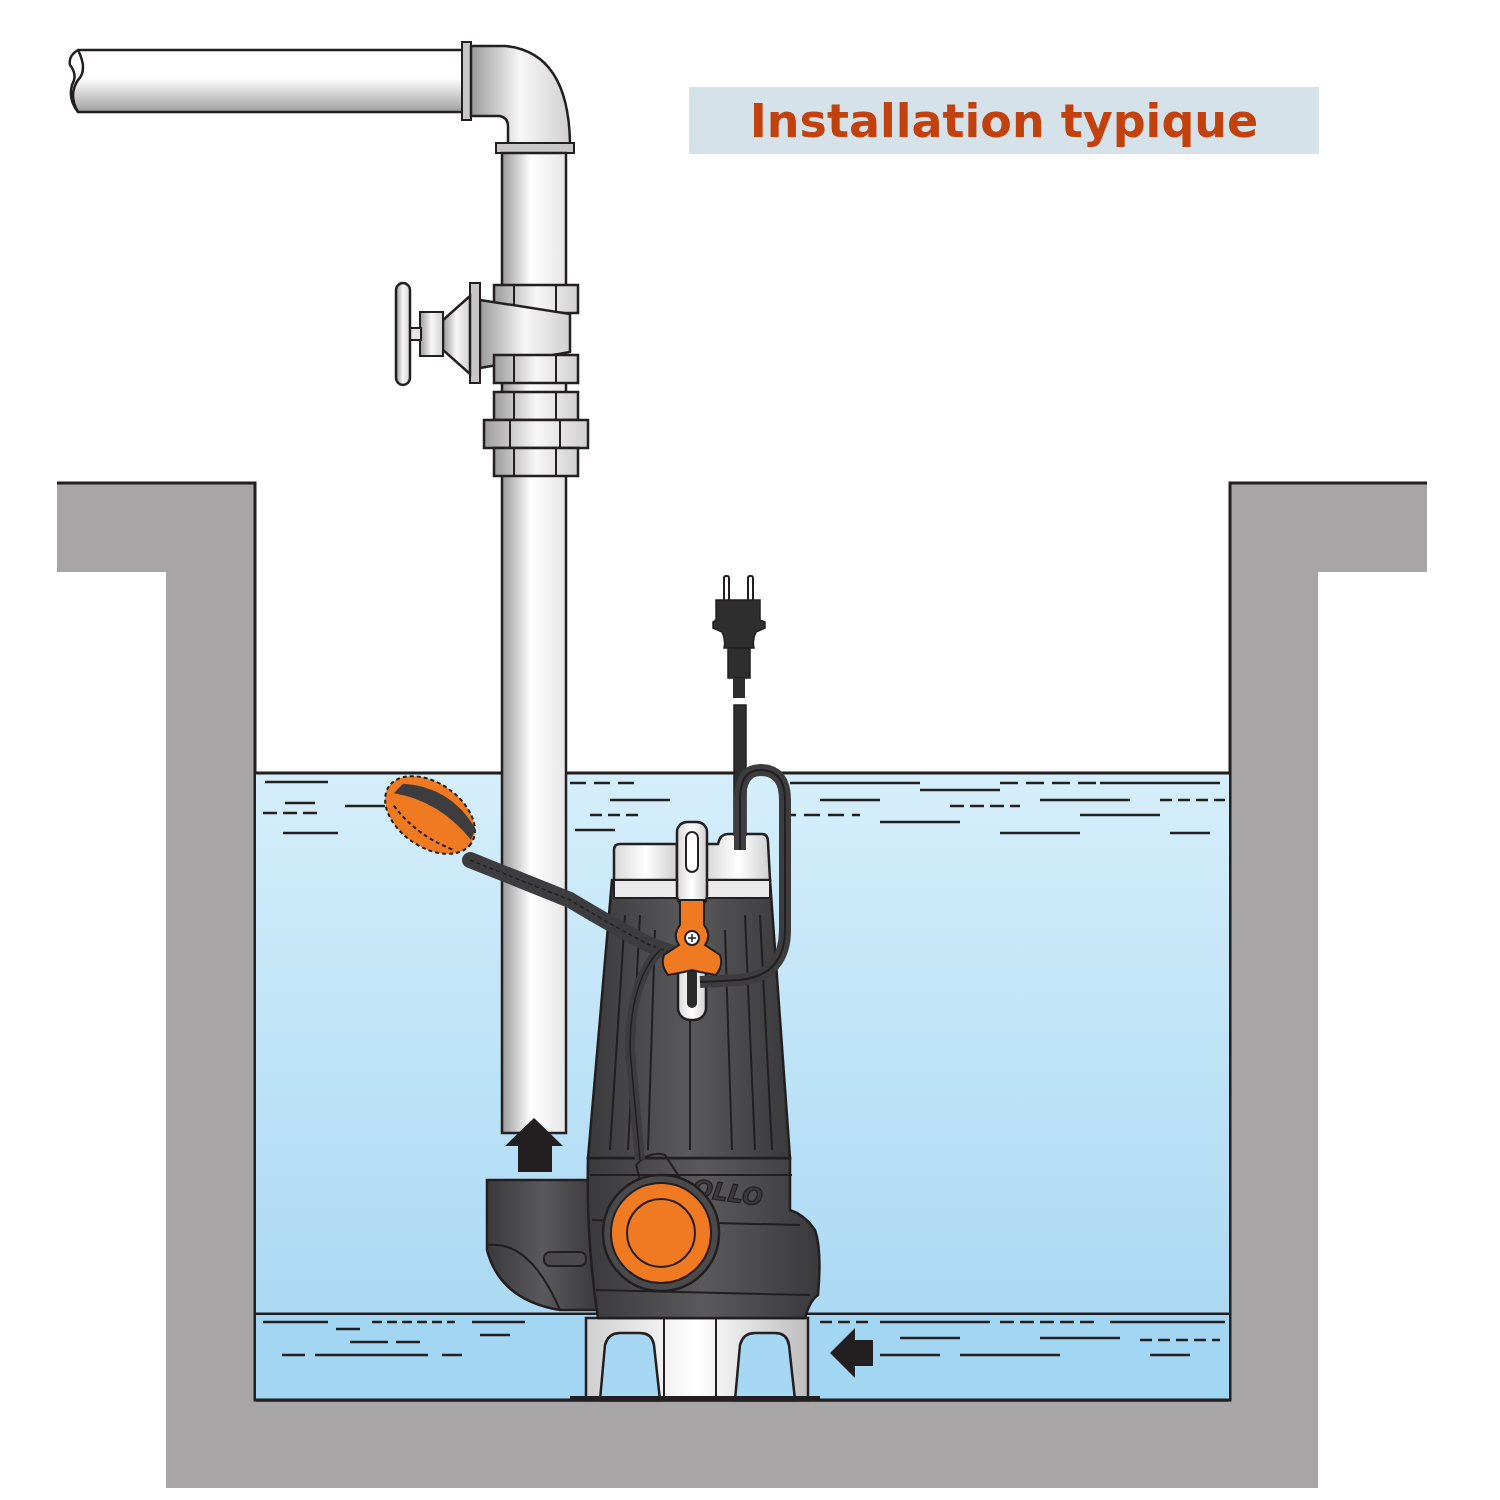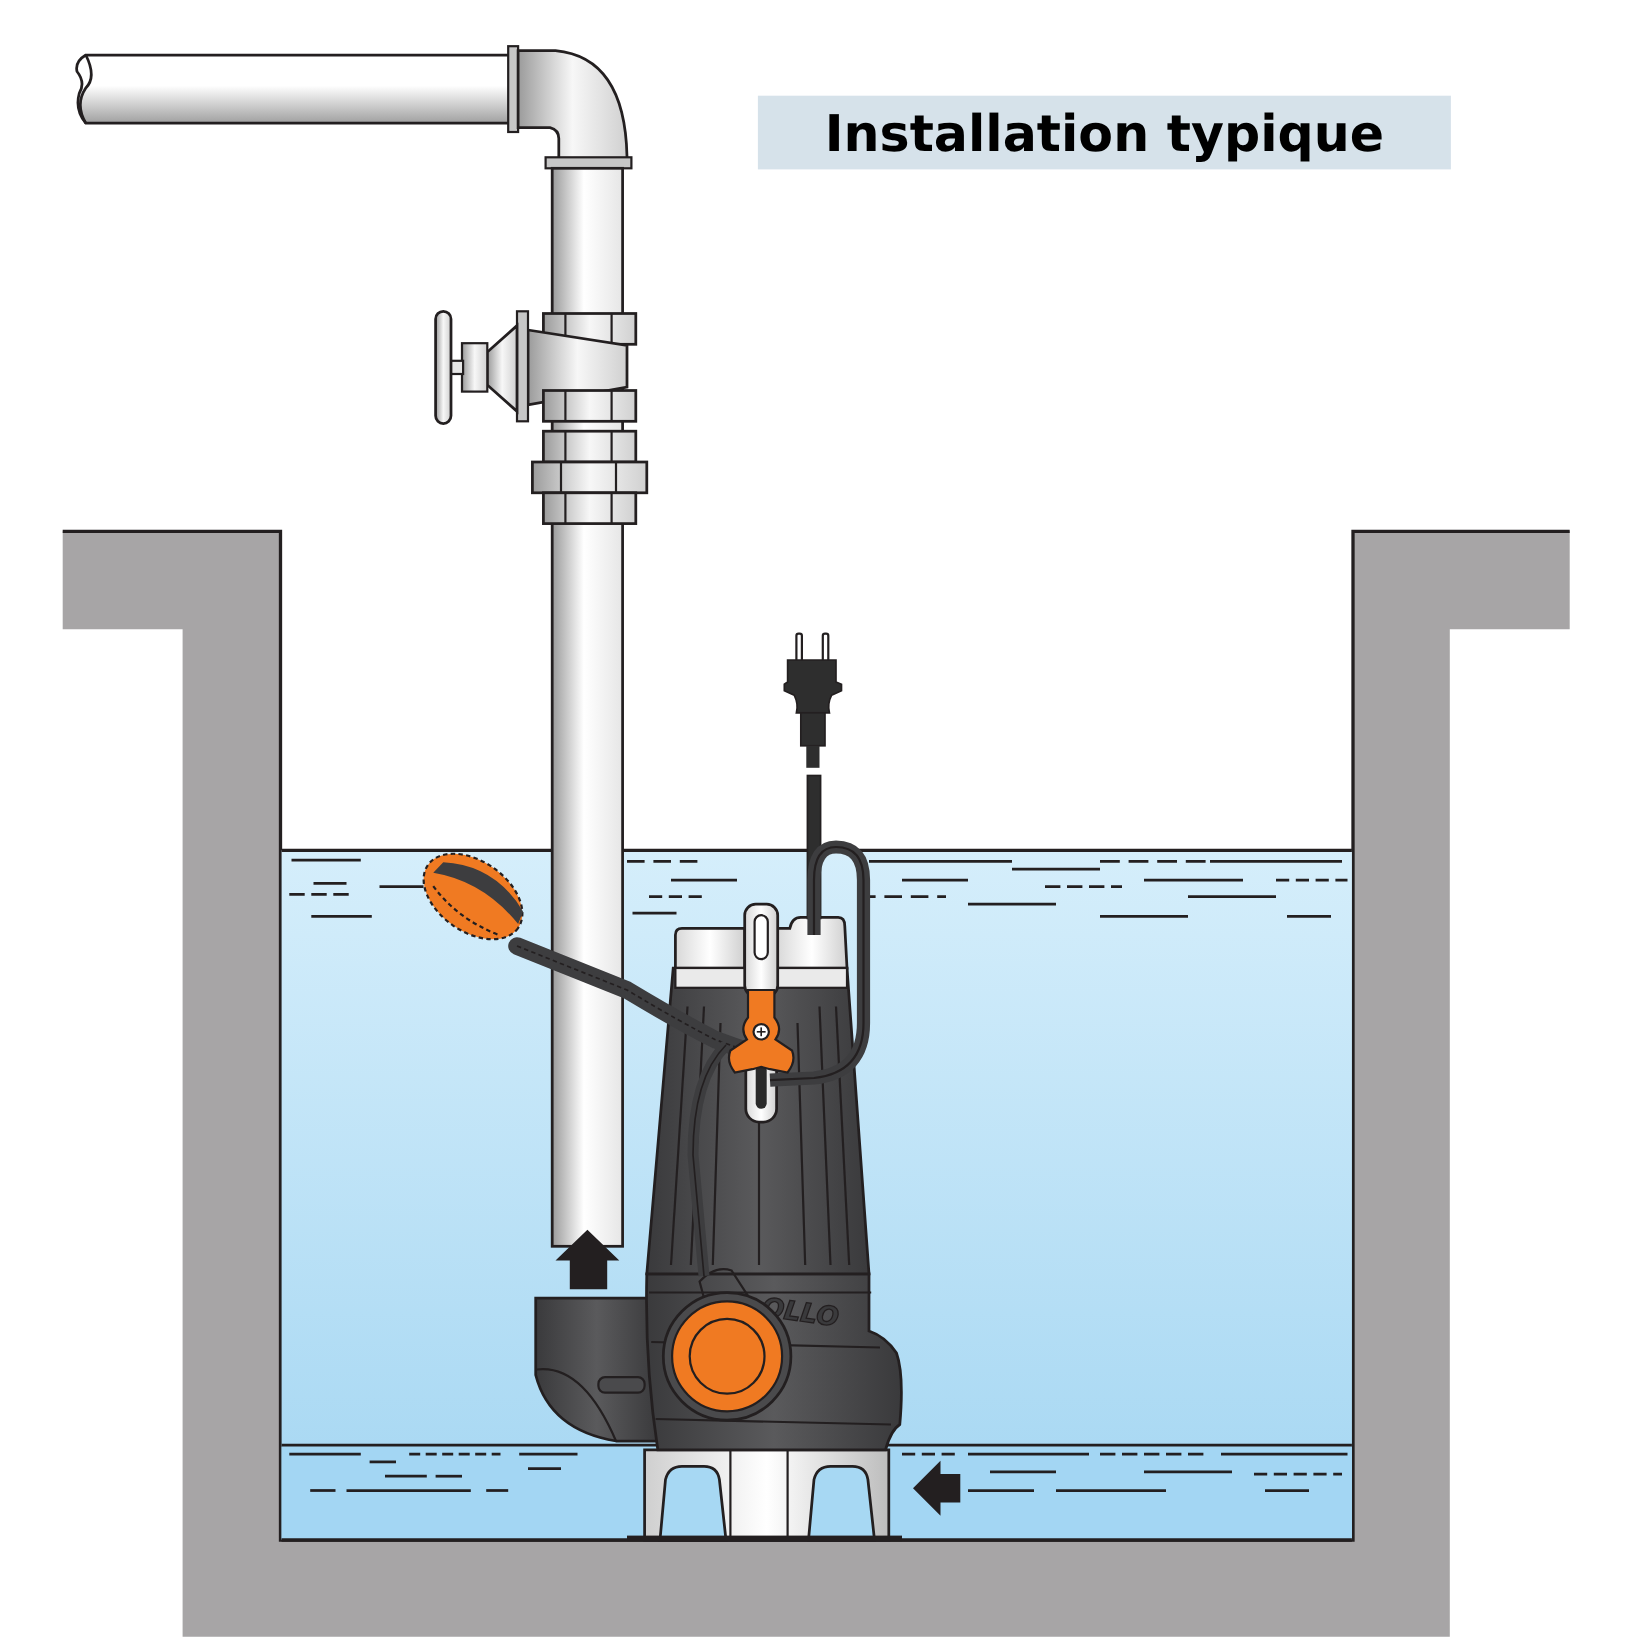--- a/index.html
+++ b/index.html
@@ -4,21 +4,21 @@
 <style>
   html, body { margin: 0; padding: 0; background: #ffffff; }
   body { width: 1500px; height: 1500px; position: relative; overflow: hidden; font-family: "DejaVu Sans", "Liberation Sans", sans-serif; }
   #scene { position: absolute; left: 0; top: 0; width: 1500px; height: 1500px; }
   .title-box {
     position: absolute; left: 689px; top: 87px; width: 630px; height: 67px;
     background: #d6e2ea; display: flex; align-items: center; justify-content: center;
   }
   .title-text {
     font-family: "DejaVu Sans", sans-serif; font-weight: bold; font-size: 46px;
-    color: #000000; letter-spacing: 0px; white-space: nowrap;
+    color: #c2410c; letter-spacing: 0px; white-space: nowrap;
   }
 </style>
 </head>
 <body>
 
 <svg id="scene" viewBox="0 0 1500 1500" xmlns="http://www.w3.org/2000/svg">
   <defs>
     <linearGradient id="waterGrad" x1="0" y1="0" x2="0" y2="1">
       <stop offset="0" stop-color="#d5eefb"></stop>
       <stop offset="1" stop-color="#a4d6f2"></stop>

